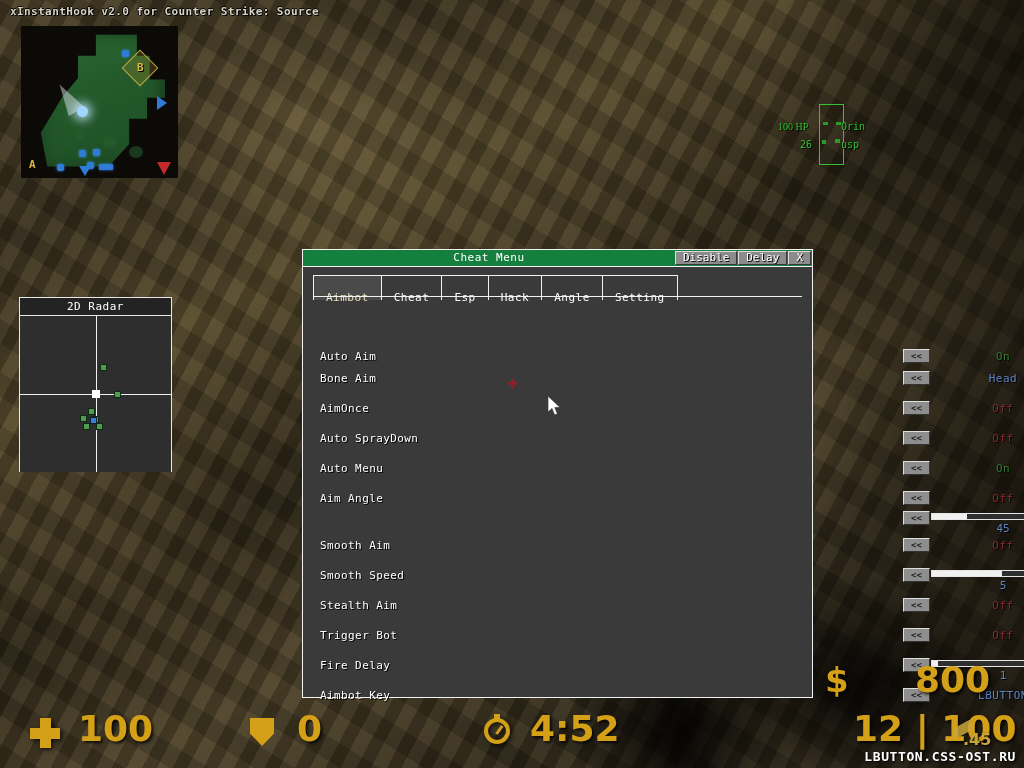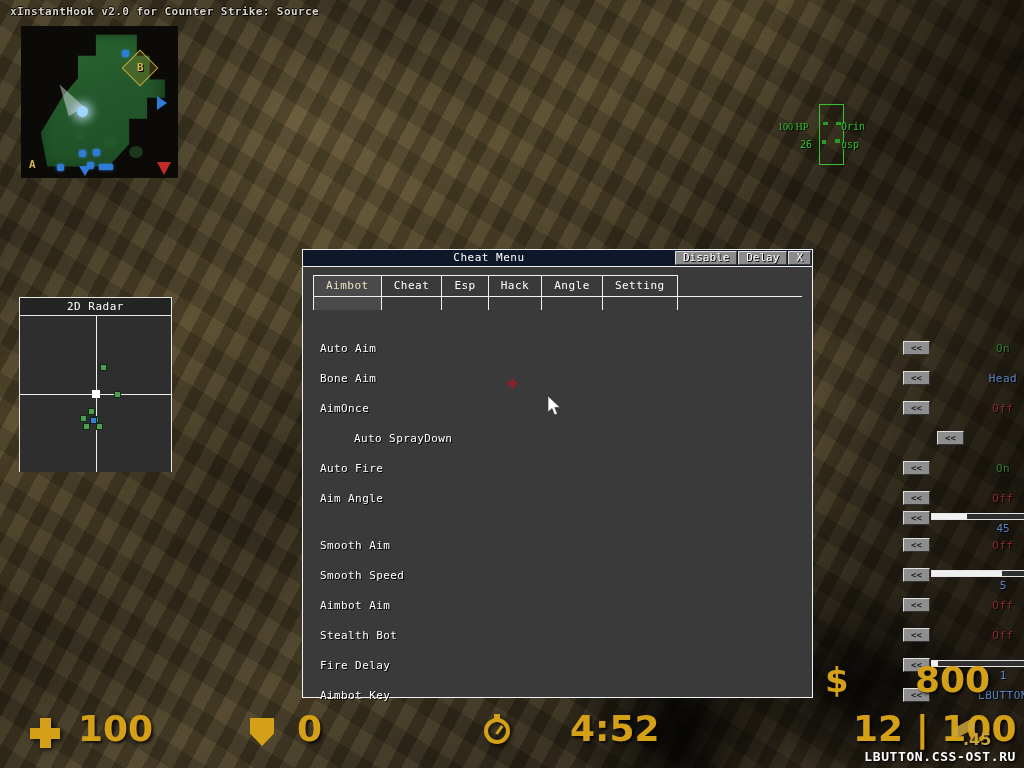--- a/index.html
+++ b/index.html
@@ -171,42 +171,42 @@
   #crosshair{ position:absolute; left:507px; top:378px; width:11px; height:11px; }
   #crosshair:before{ content:""; position:absolute; left:0; top:4px; width:11px; height:3px; background:#8b1f2a; }
   #crosshair:after{ content:""; position:absolute; left:4px; top:0; width:3px; height:11px; background:#8b1f2a; }
 
   
   #cheat-menu{
     position:absolute; left:302px; top:249px; width:511px; height:451px;
     font-family:"DejaVu Sans Mono", monospace;
   }
   #menu-titlebar{
-    position:relative; height:18px; background:#0f172a;
+    position:relative; height:18px; background:#15803d;
     border:1px solid #f2f2f2; display:flex; align-items:stretch;
   }
   #menu-title{
     flex:1; text-align:center; color:#ffffff; font-size:11px; line-height:16px;
     letter-spacing:.5px;
   }
   .tb-btn{
     background:#8b8b8b; color:#ffffff; font-size:11px; line-height:14px;
     padding:0 7px; margin:1px 1px 1px 0;
     border-top:1px solid #dcdcdc; border-left:1px solid #dcdcdc;
     border-right:1px solid #3a3a3a; border-bottom:1px solid #3a3a3a;
     cursor:pointer; text-shadow:1px 1px 0 #000; white-space:nowrap;
     display:flex; align-items:center;
   }
   #menu-body{
     position:relative; height:431px; background:#3a3a3a;
     border:1px solid #f2f2f2; border-top:none;
   }
   #tab-bar{ position:absolute; left:10px; top:8px; display:flex; }
   .tab{
-    height:35px; line-height:20px; padding:0 12px; font-size:11px;
+    height:22px; line-height:20px; padding:12px 12px; font-size:11px;
     color:#ffffff; background:#3a3a3a;
     border:1px solid #f2f2f2; border-bottom:none; margin-right:-1px;
     cursor:pointer; letter-spacing:.5px;
   }
   .tab.active{ background:#4a4a4a; color:#e8e2c0; }
   #tab-underline{
     position:absolute; left:10px; top:29px; right:10px; height:1px; background:#f2f2f2;
   }
   #rows{ position:absolute; left:0; right:0; top:32px; bottom:0; }
 
@@ -315,42 +315,42 @@
       <div class="tab active">Aimbot</div>
       <div class="tab">Cheat</div>
       <div class="tab">Esp</div>
       <div class="tab">Hack</div>
       <div class="tab">Angle</div>
       <div class="tab">Setting</div>
     </div>
     <div id="tab-underline"></div>
 
     <div id="rows">
-        <div class="row" style="top: 38px;">
+        <div class="row" style="top: 46px;">
           <span class="row-label">Auto Aim</span>
           <div class="arrow-btn arrow-left" style="top: 4px;">&lt;&lt;</div>
           <span class="row-value v-on" style="top: 5px;">On</span>
         </div>
         <div class="row" style="top: 68px;">
           <span class="row-label">Bone Aim</span>
           <div class="arrow-btn arrow-left" style="top: 4px;">&lt;&lt;</div>
           <span class="row-value v-blue" style="top: 5px;">Head</span>
         </div>
         <div class="row" style="top: 98px;">
           <span class="row-label">AimOnce</span>
           <div class="arrow-btn arrow-left" style="top: 4px;">&lt;&lt;</div>
           <span class="row-value v-off" style="top: 5px;">Off</span>
         </div>
-        <div class="row" style="top: 128px; margin-left: 34px;">
+        <div class="row" style="top: 128px;">
           <span class="row-label">Auto SprayDown</span>
           <div class="arrow-btn arrow-left" style="top: 4px;">&lt;&lt;</div>
           <span class="row-value v-off" style="top: 5px;">Off</span>
         </div>
         <div class="row" style="top: 158px;">
-          <span class="row-label">Auto Fire</span>
+          <span class="row-label">Auto Menu</span>
           <div class="arrow-btn arrow-left" style="top: 4px;">&lt;&lt;</div>
           <span class="row-value v-on" style="top: 5px;">On</span>
         </div>
         <div class="row" style="top: 188px;">
           <span class="row-label">Aim Angle</span>
           <div class="arrow-btn arrow-left" style="top: 4px;">&lt;&lt;</div>
           <span class="row-value v-off" style="top: 5px;">Off</span>
         </div>
         <div class="row" style="top: 208px;">
           <div class="arrow-btn arrow-left" style="top: 4px;">&lt;&lt;</div>
@@ -366,26 +366,26 @@
         </div>
         <div class="row" style="top: 265px;">
           <span class="row-label">Smooth Speed</span>
           <div class="arrow-btn arrow-left" style="top: 4px;">&lt;&lt;</div>
           <div class="slider-track" style="top: 6px;">
             <div class="slider-fill" style="width: 50%;"></div>
           </div>
           <span class="slider-val" style="top: 15px;">5</span>
         </div>
         <div class="row" style="top: 295px;">
-          <span class="row-label">Aimbot Aim</span>
+          <span class="row-label">Stealth Aim</span>
           <div class="arrow-btn arrow-left" style="top: 4px;">&lt;&lt;</div>
           <span class="row-value v-off" style="top: 5px;">Off</span>
         </div>
         <div class="row" style="top: 325px;">
-          <span class="row-label">Stealth Bot</span>
+          <span class="row-label">Trigger Bot</span>
           <div class="arrow-btn arrow-left" style="top: 4px;">&lt;&lt;</div>
           <span class="row-value v-off" style="top: 5px;">Off</span>
         </div>
         <div class="row" style="top: 355px;">
           <span class="row-label">Fire Delay</span>
           <div class="arrow-btn arrow-left" style="top: 4px;">&lt;&lt;</div>
           <div class="slider-track" style="top: 6px;">
             <div class="slider-fill" style="width: 4%;"></div>
           </div>
           <span class="slider-val" style="top: 15px;">1</span>
@@ -397,21 +397,21 @@
         </div>
       </div>
   </div>
 </div>
 
 <div id="hp-cross"></div>
 <span class="hud-num" style="left:78px;top:708px;">100</span>
 <div id="armor-shield"></div>
 <span class="hud-num" style="left:297px;top:708px;">0</span>
 <div id="timer-icon"></div>
-<span class="hud-num" style="left:530px;top:708px;margin-left:40px;">4:52</span>
+<span class="hud-num" style="left:530px;top:708px;">4:52</span>
 <span id="money-sign">$</span>
 <span class="hud-num" style="left:915px;top:659px;">800</span>
 <span class="hud-num" style="left:805px;top:708px;margin-left:48px;">12 | 100</span>
 <div id="ammo-bullet"></div>
 <span id="ammo-type">.45</span>
 <span id="watermark">LBUTTON.CSS-OST.RU</span>
 
 <div id="crosshair"></div>
 <svg id="mouse-cursor" viewBox="0 0 14 20">
   <polygon points="0,0 0,16 4,12.5 6.6,19 9.4,17.8 6.8,11.6 12,11.4" fill="#ffffff" stroke="#3a3a3a" stroke-width=".7"></polygon>

